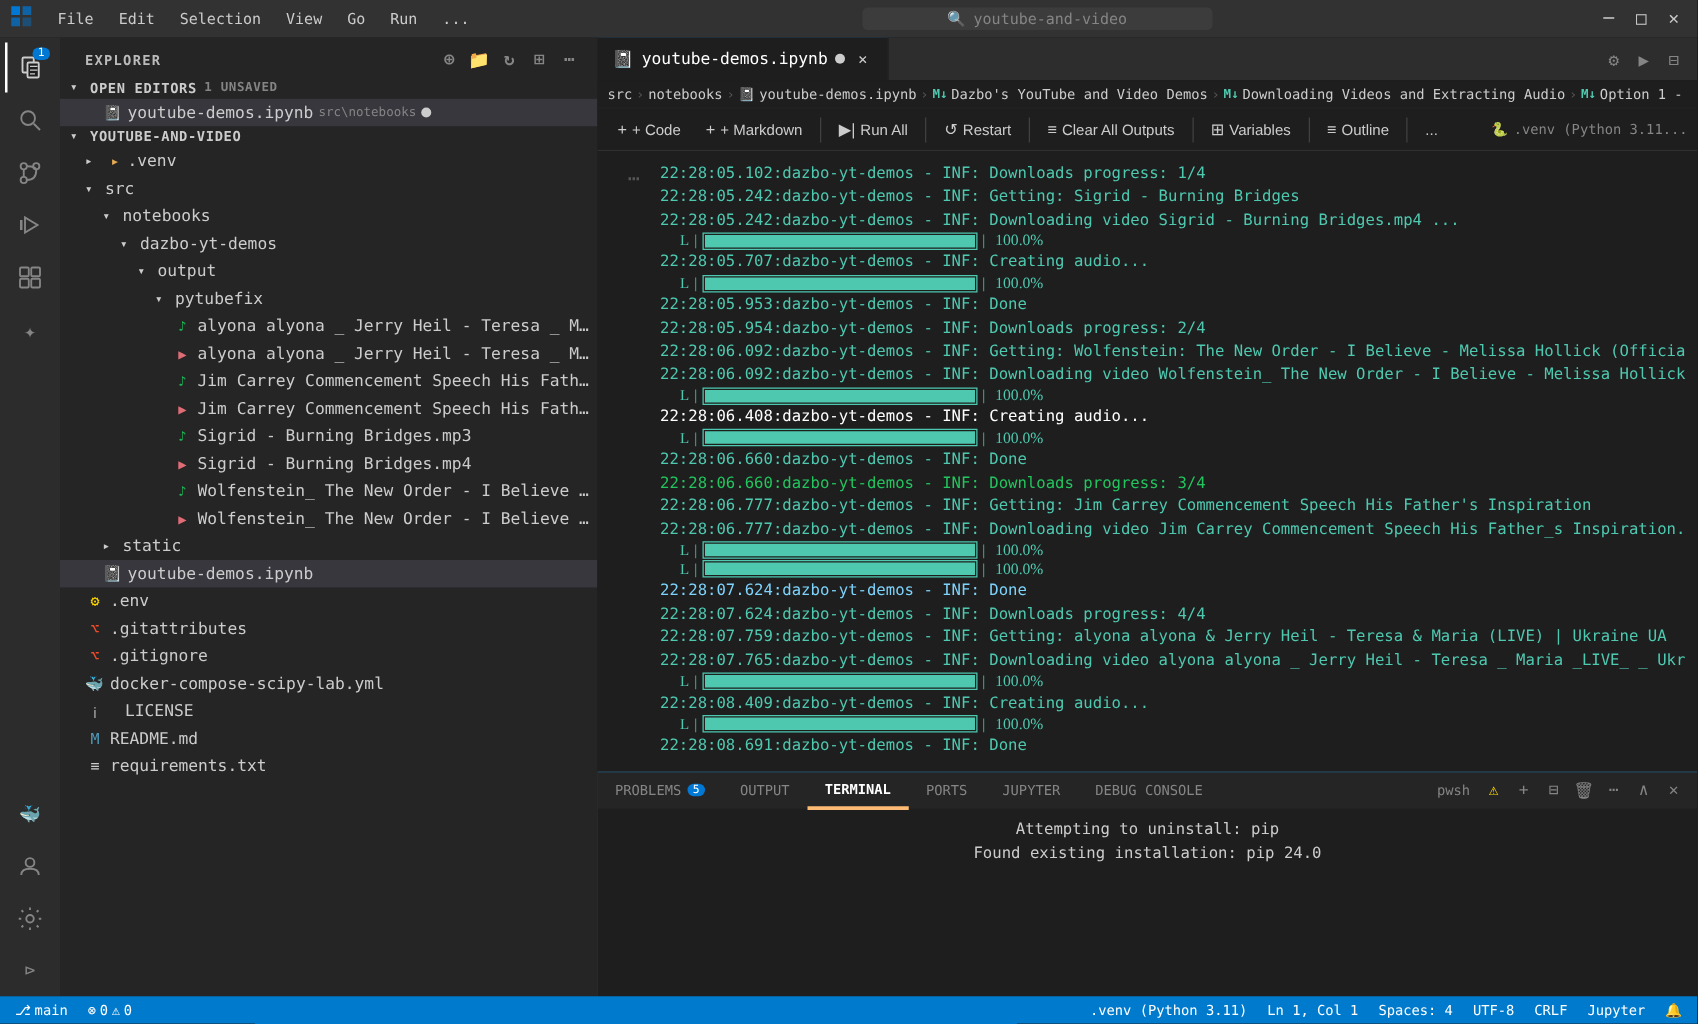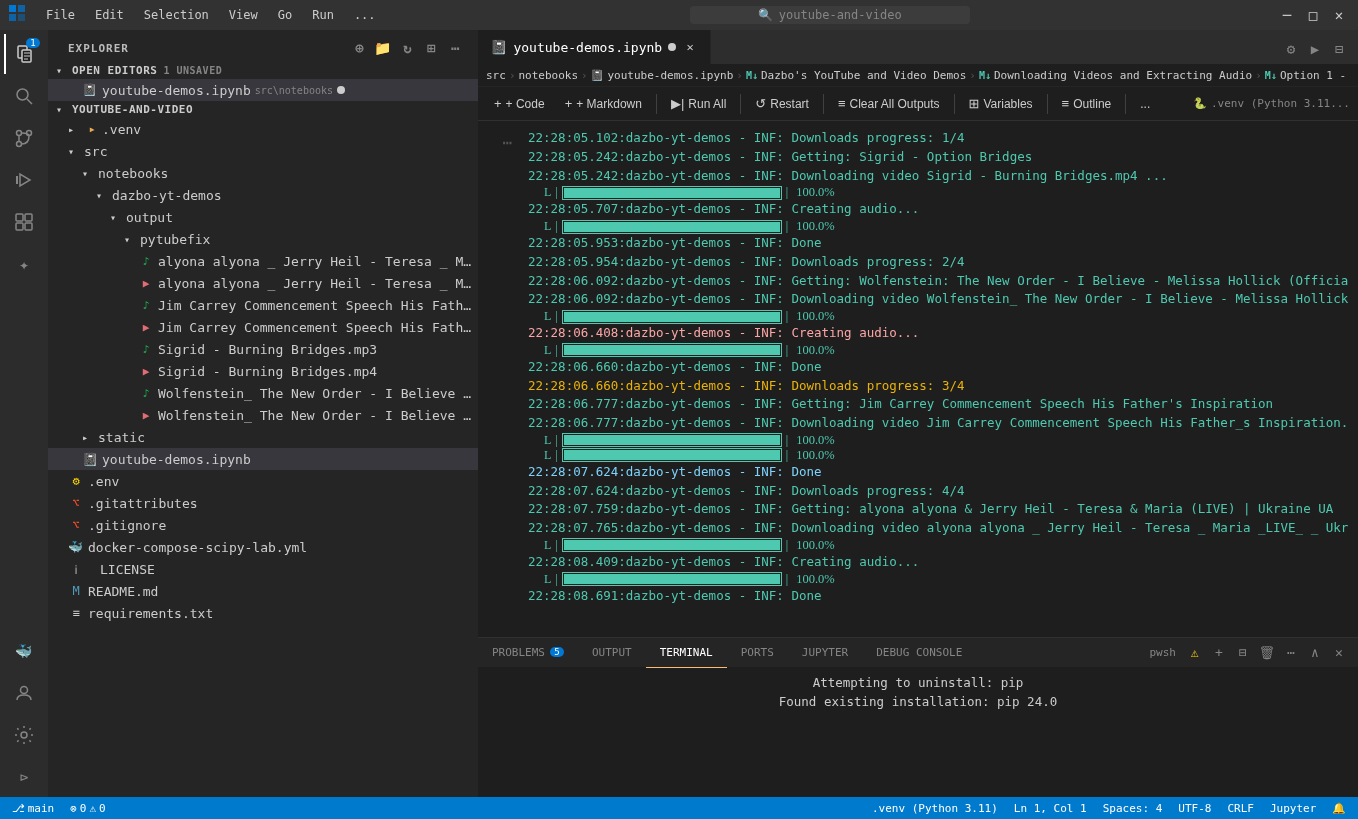--- a/index.html
+++ b/index.html
@@ -399,21 +399,21 @@
     }
     .progress-bar-inner {
       height: 10px;
       background: #4ec9b0;
       width: 100%;
     }
     .progress-pct { color: #4ec9b0; margin-left: 4px; font-size: 12.5px; font-family: Consolas; }
 
     
     .bottom-panel {
-      height: 160px;
+      height: 180px;
       background: #0369a1;
       border-top: 1px solid #303030;
       display: flex;
       flex-direction: column;
       flex-shrink: 0;
     }
     .panel-tabs {
       display: flex;
       align-items: center;
       background: #252526;
@@ -426,21 +426,21 @@
       height: 30px;
       display: flex;
       align-items: center;
       cursor: pointer;
       font-size: 11px;
       color: #858585;
       border-bottom: 1px solid transparent;
       white-space: nowrap;
       gap: 5px;
     }
-    .panel-tab.active { color: #ffffff; border-bottom: 1px solid #fdba74; }
+    .panel-tab.active { color: #ffffff; border-bottom: 3px solid #fdba74; font-weight: bold; }
     .panel-tab .badge {
       background: #0078d4;
       color: white;
       border-radius: 8px;
       font-size: 9px;
       padding: 0 4px;
       min-width: 14px;
       text-align: center;
     }
     .panel-tab-actions {
@@ -786,21 +786,21 @@
       </div>
     </div>
 
     <div class="cell-output-area" id="output-area">
     <div class="cell-row">
           <div class="cell-gutter">
             <div class="cell-dots">⋯</div>
           </div>
           <div class="cell-content">
             <div class="output-text" style="color: rgb(78, 201, 176); font-family: Consolas, monospace; font-size: 12.5px; line-height: 1.5;">22:28:05.102:dazbo-yt-demos - INF: Downloads progress: 1/4</div>
-            <div class="output-text" style="color: rgb(78, 201, 176); font-family: Consolas, monospace; font-size: 12.5px; line-height: 1.5;">22:28:05.242:dazbo-yt-demos - INF: Getting: Sigrid - Option Bridges</div>
+            <div class="output-text" style="color: rgb(78, 201, 176); font-family: Consolas, monospace; font-size: 12.5px; line-height: 1.5;">22:28:05.242:dazbo-yt-demos - INF: Getting: Sigrid - Burning Bridges</div>
             <div class="output-text" style="color: rgb(78, 201, 176); font-family: Consolas, monospace; font-size: 12.5px; line-height: 1.5;">22:28:05.242:dazbo-yt-demos - INF: Downloading video Sigrid - Burning Bridges.mp4 ...</div>
             <div class="progress-line">
               <span class="progress-arrow" style="font-family: Consolas; color: rgb(78, 201, 176);">L</span>
               <span style="color: rgb(78, 201, 176); font-family: Consolas;"> |</span>
               <div class="progress-bar-outer">
                 <div class="progress-bar-inner"></div>
               </div>
               <span style="color: rgb(78, 201, 176); font-family: Consolas;">|</span>
               <span class="progress-pct"> 100.0%</span>
             </div>
@@ -820,32 +820,32 @@
             <div class="output-text" style="color: rgb(78, 201, 176); font-family: Consolas, monospace; font-size: 12.5px; line-height: 1.5;">22:28:06.092:dazbo-yt-demos - INF: Downloading video Wolfenstein_ The New Order - I Believe - Melissa Hollick</div>
             <div class="progress-line">
               <span class="progress-arrow" style="font-family: Consolas; color: rgb(78, 201, 176);">L</span>
               <span style="color: rgb(78, 201, 176); font-family: Consolas;"> |</span>
               <div class="progress-bar-outer">
                 <div class="progress-bar-inner"></div>
               </div>
               <span style="color: rgb(78, 201, 176); font-family: Consolas;">|</span>
               <span class="progress-pct"> 100.0%</span>
             </div>
-            <div class="output-text" style="color: #fca5a5; font-family: Consolas, monospace; font-size: 12.5px; line-height: 1.5;">22:28:06.408:dazbo-yt-demos - INF: Creating audio...</div>
+            <div class="output-text" style="color: #ffffff; font-family: Consolas, monospace; font-size: 12.5px; line-height: 1.5;">22:28:06.408:dazbo-yt-demos - INF: Creating audio...</div>
             <div class="progress-line">
               <span class="progress-arrow" style="font-family: Consolas; color: rgb(78, 201, 176);">L</span>
               <span style="color: rgb(78, 201, 176); font-family: Consolas;"> |</span>
               <div class="progress-bar-outer">
                 <div class="progress-bar-inner"></div>
               </div>
               <span style="color: rgb(78, 201, 176); font-family: Consolas;">|</span>
               <span class="progress-pct"> 100.0%</span>
             </div>
             <div class="output-text" style="color: rgb(78, 201, 176); font-family: Consolas, monospace; font-size: 12.5px; line-height: 1.5;">22:28:06.660:dazbo-yt-demos - INF: Done</div>
-            <div class="output-text" style="color: #eab308; font-family: Consolas, monospace; font-size: 12.5px; line-height: 1.5;">22:28:06.660:dazbo-yt-demos - INF: Downloads progress: 3/4</div>
+            <div class="output-text" style="color: #22c55e; font-family: Consolas, monospace; font-size: 12.5px; line-height: 1.5;">22:28:06.660:dazbo-yt-demos - INF: Downloads progress: 3/4</div>
             <div class="output-text" style="color: rgb(78, 201, 176); font-family: Consolas, monospace; font-size: 12.5px; line-height: 1.5;">22:28:06.777:dazbo-yt-demos - INF: Getting: Jim Carrey Commencement Speech His Father's Inspiration</div>
             <div class="output-text" style="color: rgb(78, 201, 176); font-family: Consolas, monospace; font-size: 12.5px; line-height: 1.5;">22:28:06.777:dazbo-yt-demos - INF: Downloading video Jim Carrey Commencement Speech His Father_s Inspiration.</div>
             <div class="progress-line">
               <span class="progress-arrow" style="font-family: Consolas; color: rgb(78, 201, 176);">L</span>
               <span style="color: rgb(78, 201, 176); font-family: Consolas;"> |</span>
               <div class="progress-bar-outer">
                 <div class="progress-bar-inner"></div>
               </div>
               <span style="color: rgb(78, 201, 176); font-family: Consolas;">|</span>
               <span class="progress-pct"> 100.0%</span>

